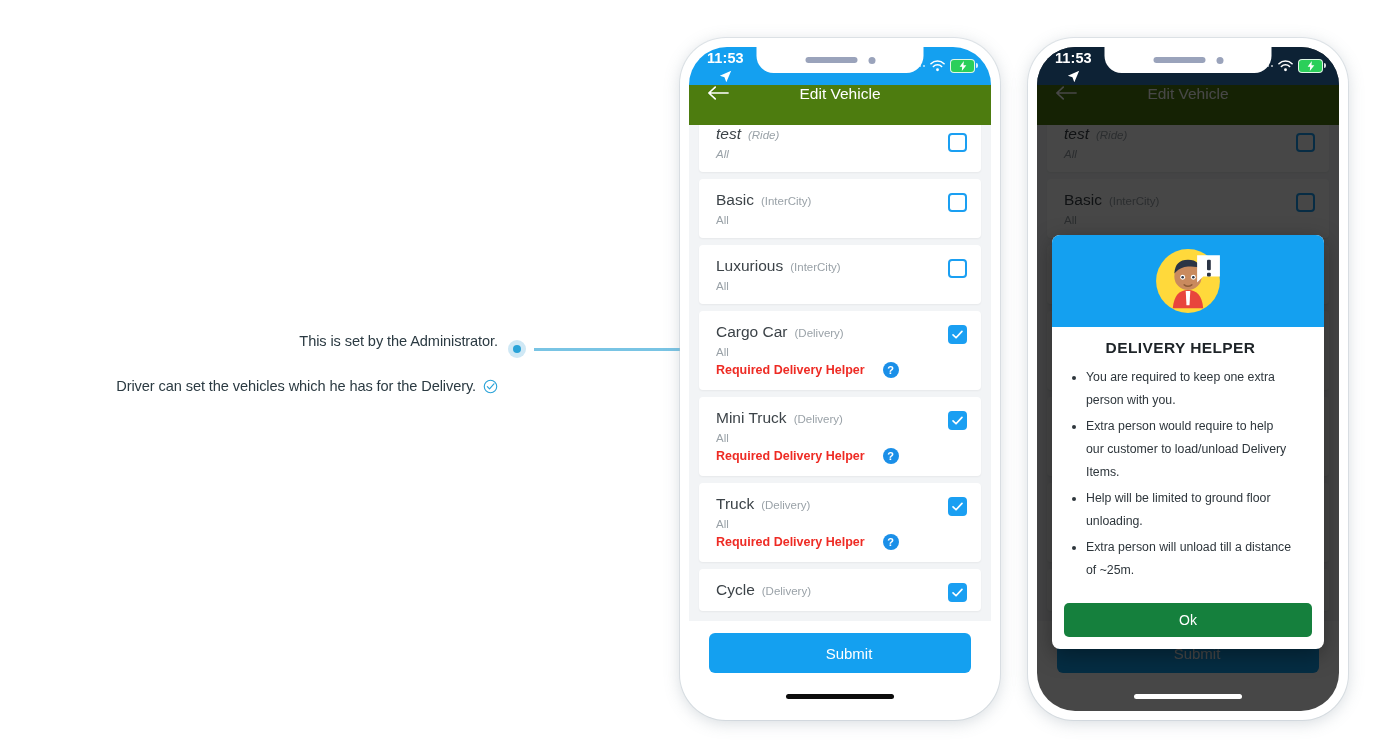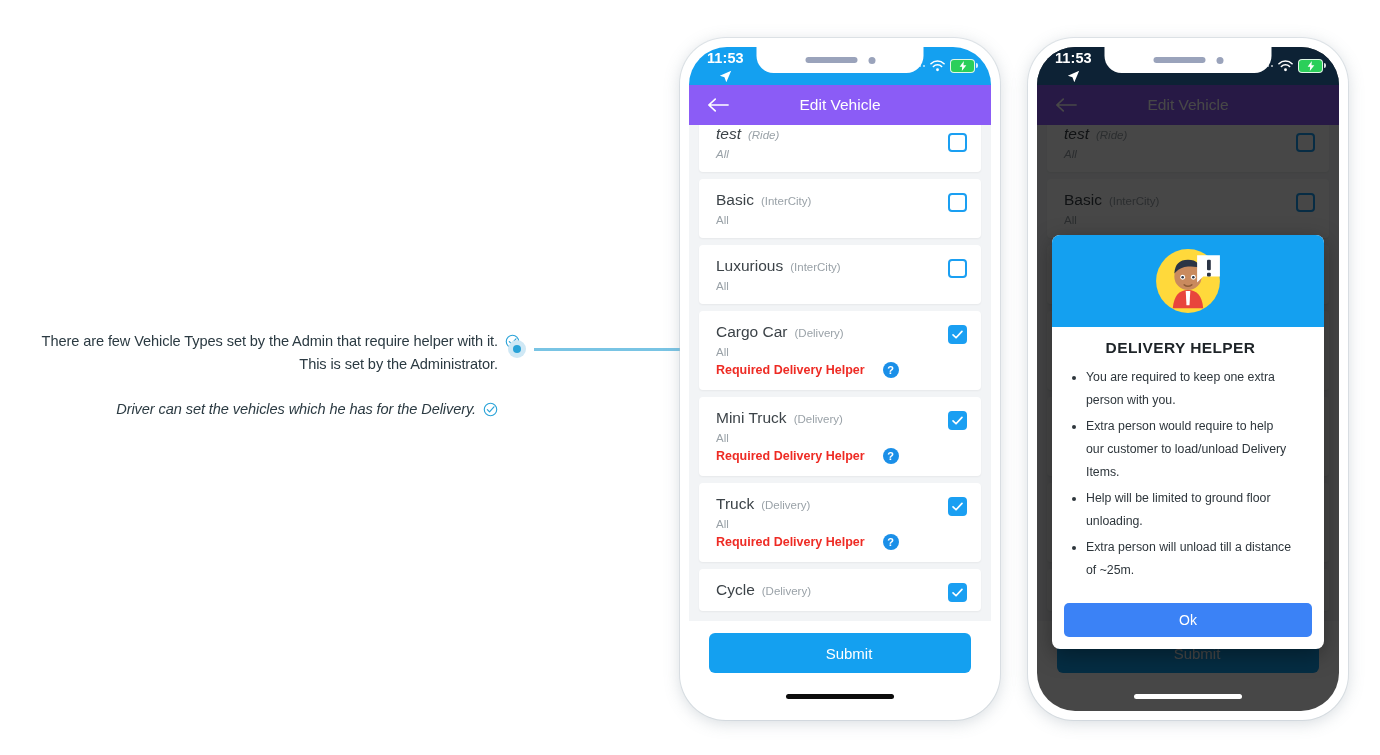--- a/index.html
+++ b/index.html
@@ -23,21 +23,21 @@
     display: flex;
     align-items: center;
     justify-content: flex-end;
     gap: 7px;
     color: #2b3a42;
     font-size: 14.6px;
     line-height: 23px;
     white-space: nowrap;
   }
   .anno-line .txt { letter-spacing: -0.1px; }
-  .anno-group-2 { margin-top: 22px; font-style: italic; }
+  .anno-group-2 { margin-top: 22px; }
 
   .check-ic { width: 15px; height: 15px; flex: 0 0 auto; display:block; }
 
   
   .connector {
     position: absolute;
     left: 508px; top: 339px;
     width: 180px; height: 20px;
   }
   .conn-halo {
@@ -129,23 +129,23 @@
   }
   .battery::after {
     content: ""; position: absolute; right: -4px; top: 3px;
     width: 2px; height: 5px; border-radius: 0 2px 2px 0;
     background: rgba(255,255,255,.85);
   }
 
   
   .appbar {
     height: 40px;
-    background: #8b5cf6;
+    background: #4d7c0f;
     color: #fff;
-    display: flex; align-items: center;
+    display: flex; align-items: flex-start;
     padding: 0 18px;
     box-sizing: border-box;
     position: relative;
     z-index: 15;
   }
   .appbar .title {
     position: absolute; left: 0; right: 0;
     text-align: center;
     font-size: 15.5px;
     pointer-events: none;
@@ -255,38 +255,31 @@
   }
   .modal-list { margin: 0; padding: 0 2px 0 20px; }
   .modal-list li {
     font-size: 12.3px; line-height: 23px;
     color: #2e363c;
     margin-bottom: 3px;
   }
   .ok-wrap { padding: 8px 12px 12px 12px; }
   .ok-btn {
     width: 100%; height: 34px;
-    background: #3b82f6; color: #fff;
+    background: #15803d; color: #fff;
     border: none; border-radius: 5px;
     font-size: 14px;
     font-family: inherit;
     cursor: pointer;
   }
 </style>
 </head>
 <body>
 
 <div class="annotations">
-  <div class="anno-line">
-    <span class="txt">There are few Vehicle Types set by the Admin that require helper with it.</span>
-    <svg class="check-ic" viewBox="0 0 20 20">
-      <circle cx="10" cy="10" r="8.3" fill="none" stroke="#2aa3d8" stroke-width="1.5"></circle>
-      <path d="M5.8 10.2 L8.7 13.1 L14.6 6.4" fill="none" stroke="#2aa3d8" stroke-width="1.6" stroke-linecap="round" stroke-linejoin="round"></path>
-    </svg>
-  </div>
   <div class="anno-line" style="padding-right:22px;">
     <span class="txt">This is set by the Administrator.</span>
   </div>
   <div class="anno-line anno-group-2" style="padding-right:22px;">
     <span class="txt">Driver can set the vehicles which he has for the Delivery.</span>
     <svg class="check-ic" viewBox="0 0 20 20">
       <circle cx="10" cy="10" r="8.3" fill="none" stroke="#2aa3d8" stroke-width="1.5"></circle>
       <path d="M5.8 10.2 L8.7 13.1 L14.6 6.4" fill="none" stroke="#2aa3d8" stroke-width="1.6" stroke-linecap="round" stroke-linejoin="round"></path>
     </svg>
   </div>

